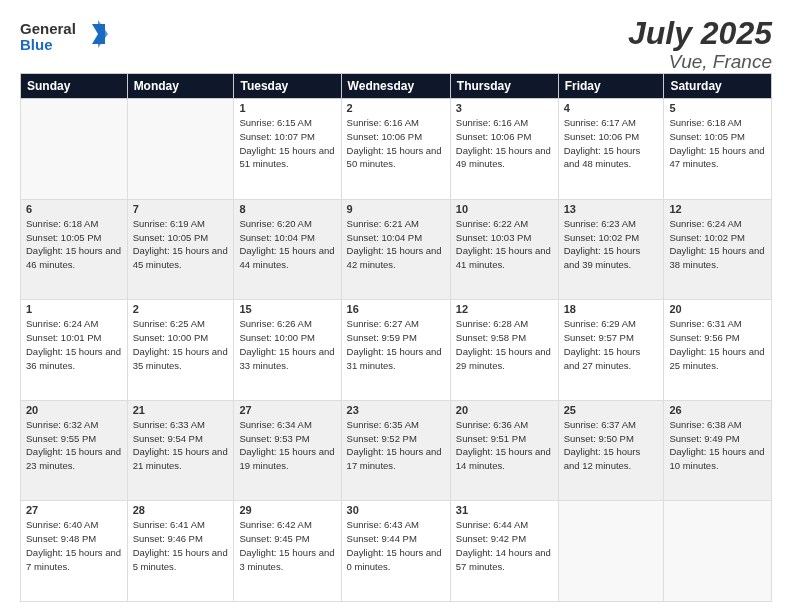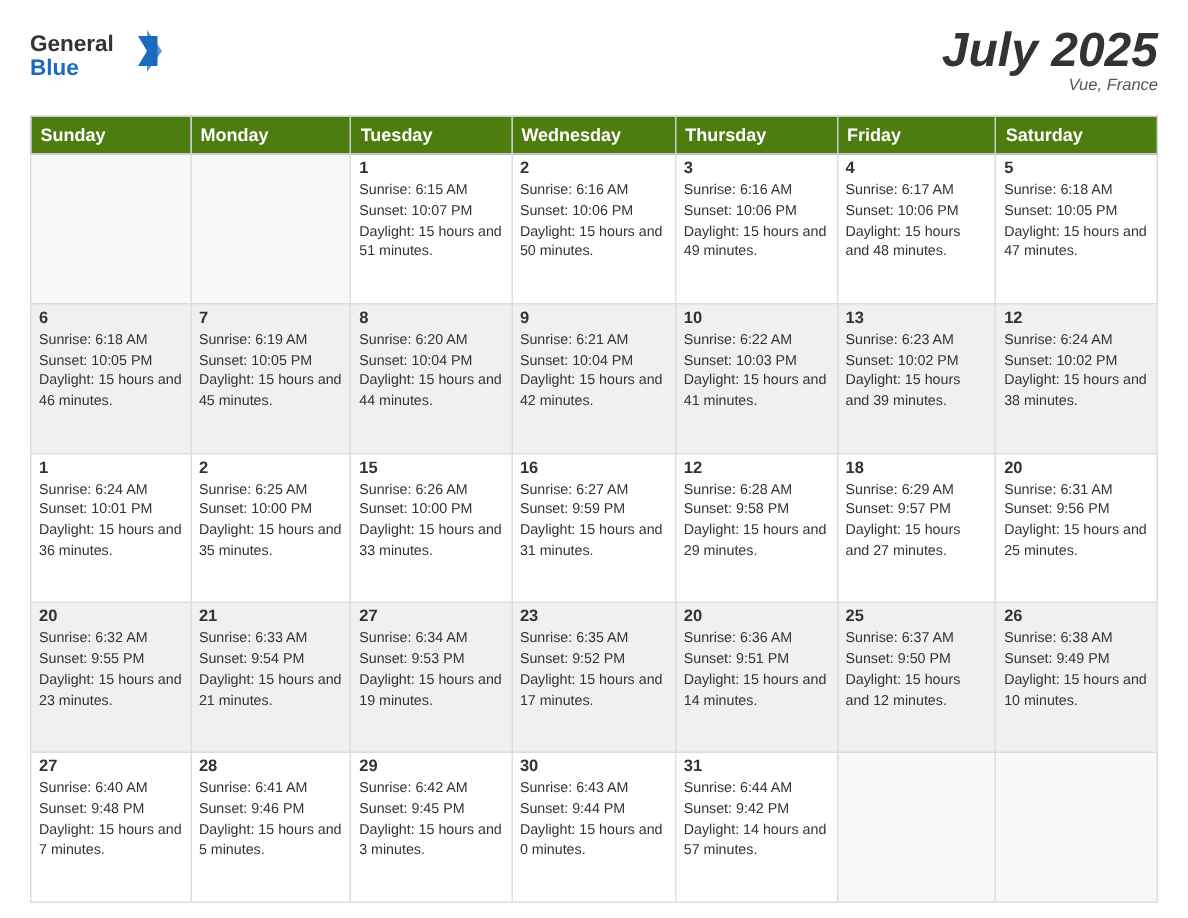--- a/index.html
+++ b/index.html
@@ -14,47 +14,47 @@
       width: 792px;
       height: 612px;
       padding: 16px 20px 10px 20px;
       display: flex;
       flex-direction: column;
     }
     .header {
       display: flex;
       justify-content: space-between;
       align-items: flex-start;
-      margin-bottom: 14px;
+      margin-bottom: 0;
     }
     .logo {
       display: flex;
       align-items: center;
     }
     .title-area {
       text-align: right;
       font-style: italic;
     }
     .month-title {
       font-size: 32px;
       font-weight: bold;
       color: #333;
       line-height: 1.1;
     }
     .location {
-      font-size: 11px;
+      font-size: 19px;
       color: #555;
     }
     .calendar {
       width: 100%;
       border-collapse: collapse;
       flex: 1;
     }
     .calendar th {
-      background-color: #4d7c0f;
+      background-color: #0f172a;
       color: #fff;
       font-size: 12px;
       font-weight: bold;
       padding: 5px 6px;
       text-align: left;
       border: 1px solid #ccc;
     }
     .calendar td {
       vertical-align: top;
       border: 1px solid #ddd;

